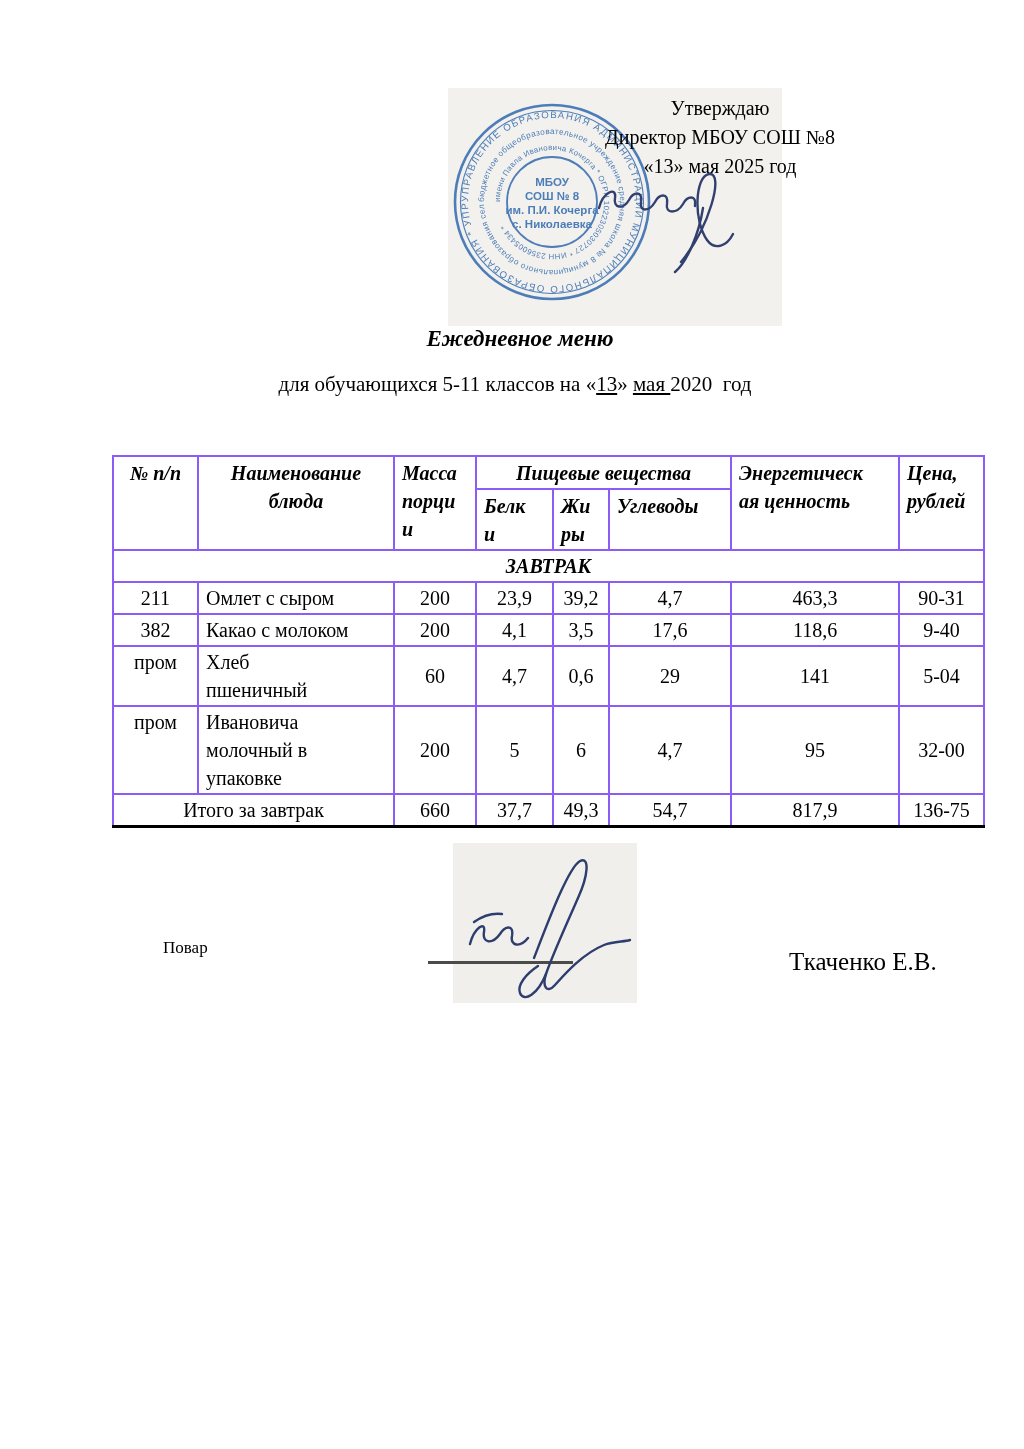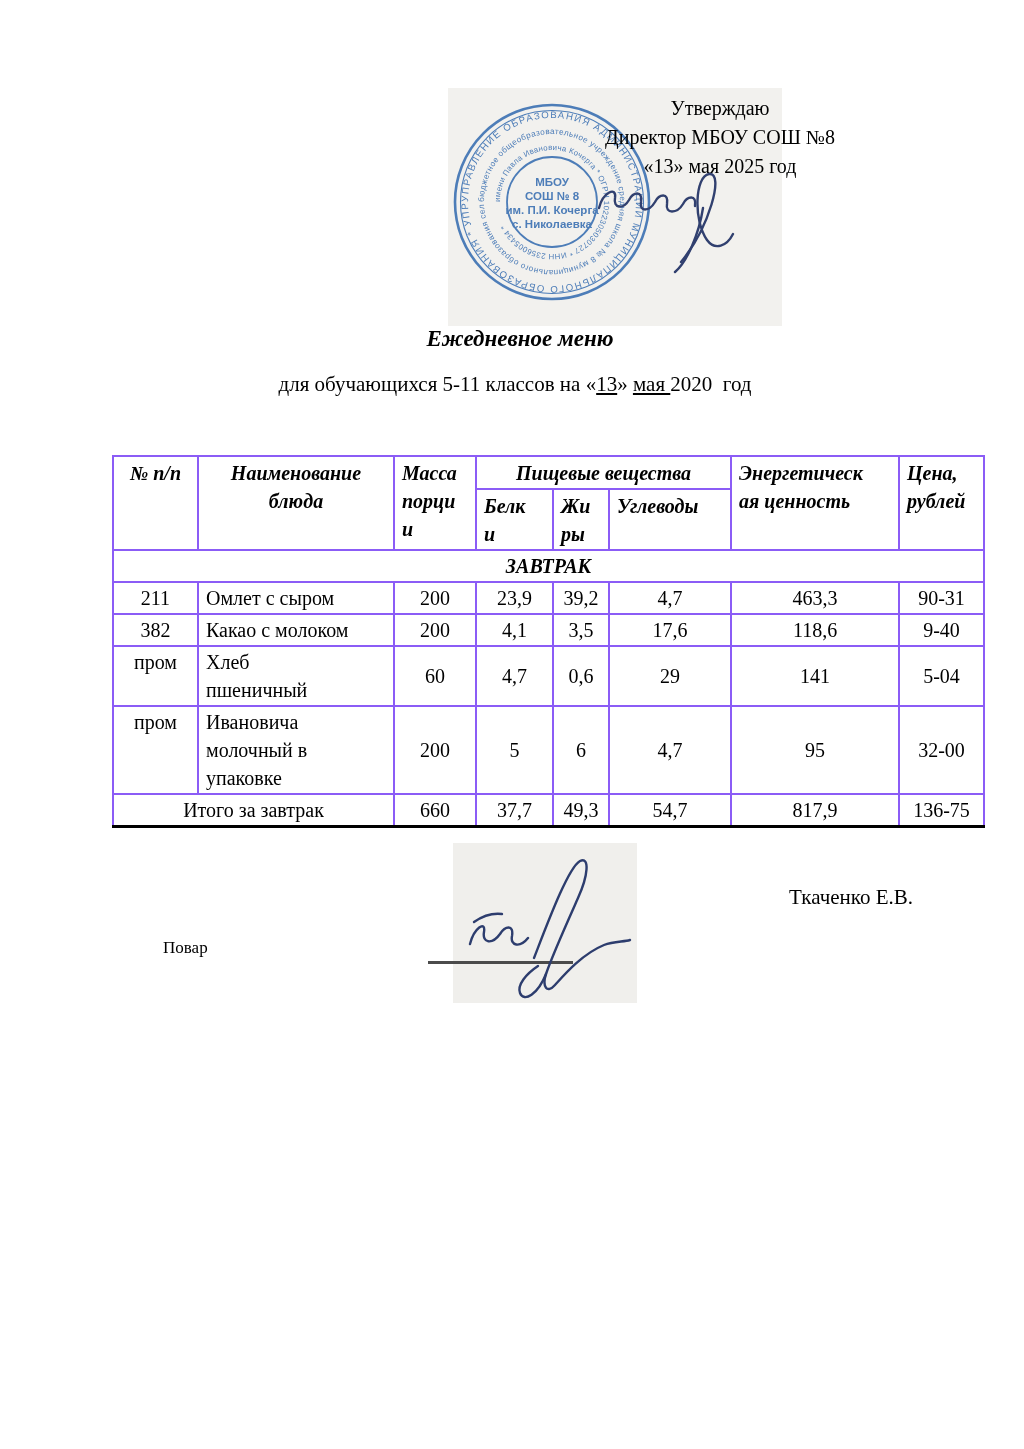--- a/index.html
+++ b/index.html
@@ -48,21 +48,21 @@
   .hrow1 { height:30px; }
   .hrow2 { height:60px; }
   .rsec { height:28px; }
   .r1,.r2 { height:29px; }
   .r3 { height:58px; }
   .r4 { height:85px; }
   .rtot { height:29px; }
 
   
   .cook-role { left:163px; top:938px; font-size:17px; }
-  .cook-name { left:789px; top:885px; font-size:21px; }
+  .cook-name { left:789px; top:948px; font-size:25px; }
   .cook-underline { left:428px; top:961px; width:145px; height:3px; background:#4b4b4b; }
 
   svg { display:block; }
 </style>
 </head>
 <body>
 
 <div class="page">
 
   <div class="abs scan header-scan"></div>

